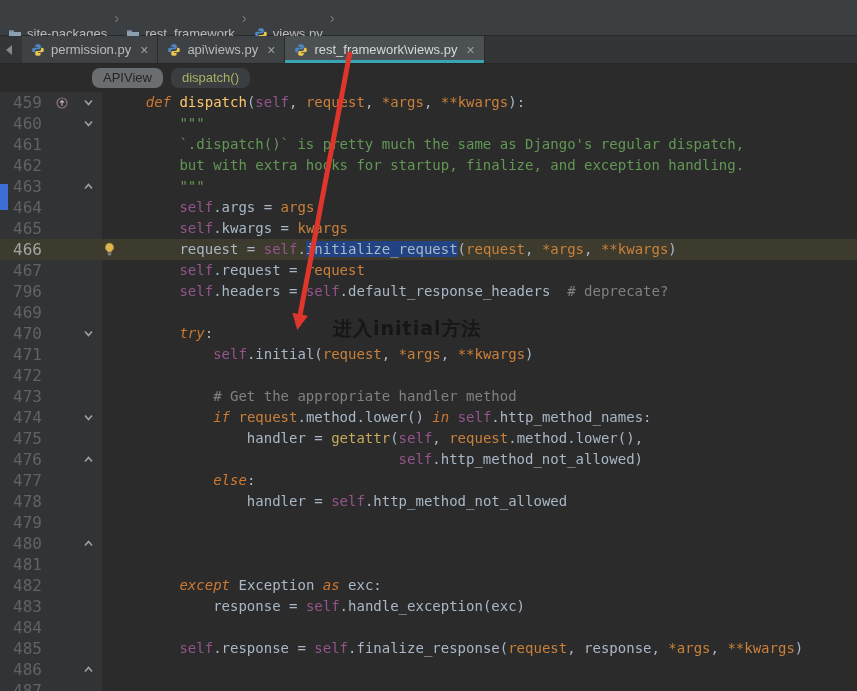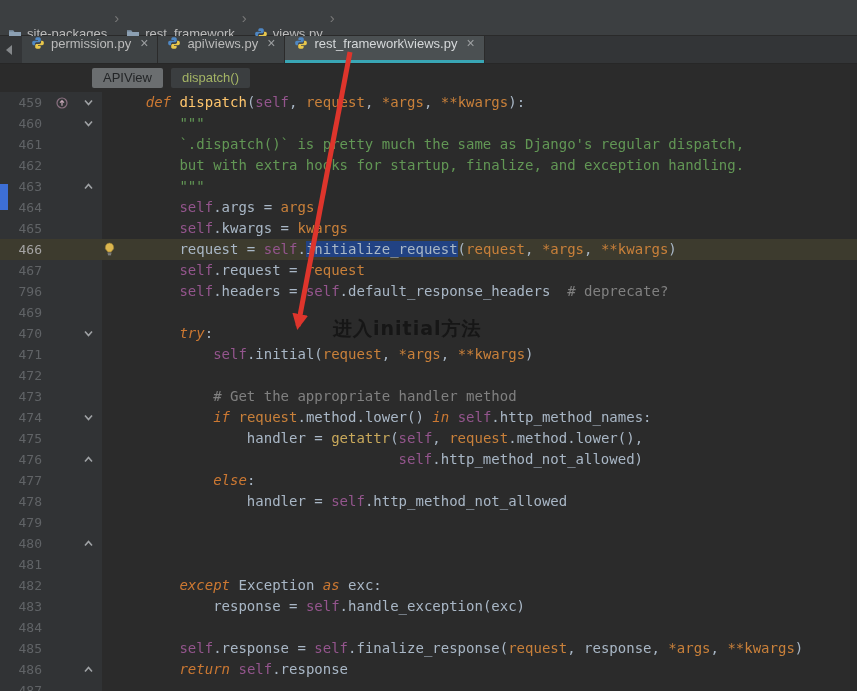--- a/index.html
+++ b/index.html
@@ -16,43 +16,43 @@
   .crumb-sep { color:var(--sepFg); font-size:15px; }
   .icon { display:inline-flex; align-items:center; }
 
   
   .tab-bar { height:28px; background:var(--tabStripBg); display:flex; align-items:stretch;
              position:relative; padding-left:22px; border-bottom:1px solid #272727; }
   .tab-scroll { position:absolute; left:6px; top:9px; width:0; height:0;
                 border-top:5px solid transparent; border-bottom:5px solid transparent;
                 border-right:6px solid #84878a; }
   .tabs { display:flex; align-items:stretch; }
-  .tab { display:flex; align-items:flex-start; gap:6px; padding:0 9px; font-size:13px;
+  .tab { display:flex; align-items:center; gap:6px; padding:0 9px; font-size:13px;
          color:var(--tabFg); background:var(--tabBg); border-right:1px solid #2b2b2b; }
   .tab.active { background:var(--tabActiveBg); color:var(--tabActiveFg);
                 box-shadow:inset 0 -3px 0 var(--underline); }
   .tab-close { color:#9da0a2; font-size:14px; margin-left:3px; line-height:1; }
 
   
   .context-bar { height:28px; background:var(--editorBg); display:flex; align-items:center;
                  gap:8px; padding-left:92px; }
-  .chip { font-size:13px; padding:2px 11px; border-radius:2px; line-height:16px; }
+  .chip { font-size:13px; padding:2px 11px; border-radius:8px; line-height:16px; }
   .chip-class { background:var(--chipClassBg); color:var(--chipClassFg); }
   .chip-method { background:var(--chipMethodBg); color:var(--chipMethodFg); }
 
   
   .editor { position:absolute; top:92px; left:0; right:0; bottom:0; overflow:hidden; }
   .gutter-bg { position:absolute; left:0; top:0; width:102px; height:100%; background:var(--gutterBg); }
   .left-marker { position:absolute; left:0; top:92px; width:8px; height:26px; background:var(--leftMarker); }
   .lines { position:relative; }
   .line { display:flex; height:21px; line-height:21px; position:relative;
           font-family:"DejaVu Sans Mono","Liberation Mono", monospace; font-size:14px; }
   .line.hl { background:var(--lineHl); }
   .g-num { width:50px; padding-right:8px; text-align:right; color:var(--gutterFg);
-           font-size:13px; flex:none; }
+           font-size:16px; flex:none; }
   .line.hl .g-num { color:var(--gutterFgActive); }
   .g-icon { width:24px; flex:none; display:flex; align-items:center; justify-content:center; }
   .g-fold { width:28px; flex:none; display:flex; align-items:center; justify-content:center; }
   .code { flex:1; padding-left:10px; white-space:pre; color:var(--fg); }
   .bulb { position:absolute; left:103px; top:3px; }
 
   .tk-kw  { color:var(--kw); font-style:italic;margin-top:46px; }
   .tk-fn  { color:var(--fn); }
   .tk-slf { color:var(--selfC); }
   .tk-prm { color:var(--prm); }
@@ -352,21 +352,20 @@
           <div class="code"><span class="tk-pl">        </span><span class="tk-slf">self</span><span class="tk-pl">.response = </span><span class="tk-slf">self</span><span class="tk-pl">.finalize_response(</span><span class="tk-prm">request</span><span class="tk-pl">, response, </span><span class="tk-prm">*args</span><span class="tk-pl">, </span><span class="tk-prm">**kwargs</span><span class="tk-pl">)</span></div>
         </div>
         <div class="line">
           <div class="g-num">486</div>
           <div class="g-icon"></div>
           <div class="g-fold">
             <svg width="11" height="11" viewBox="0 0 11 11">
               <path d="M2 7.5 5.5 3.5 9 7.5" fill="none" stroke="#9FA2A5" stroke-width="1.6"></path>
             </svg>
           </div>
-          <div class="code"><span class="tk-pl">        </span><span class="tk-kw">return </span><span class="tk-slf">self</span><span class="tk-pl">.response</span></div>
         </div>
         <div class="line">
           <div class="g-num">487</div>
           <div class="g-icon"></div>
           <div class="g-fold"></div>
           <div class="code"></div>
         </div>
       </div>
   </div>
 

